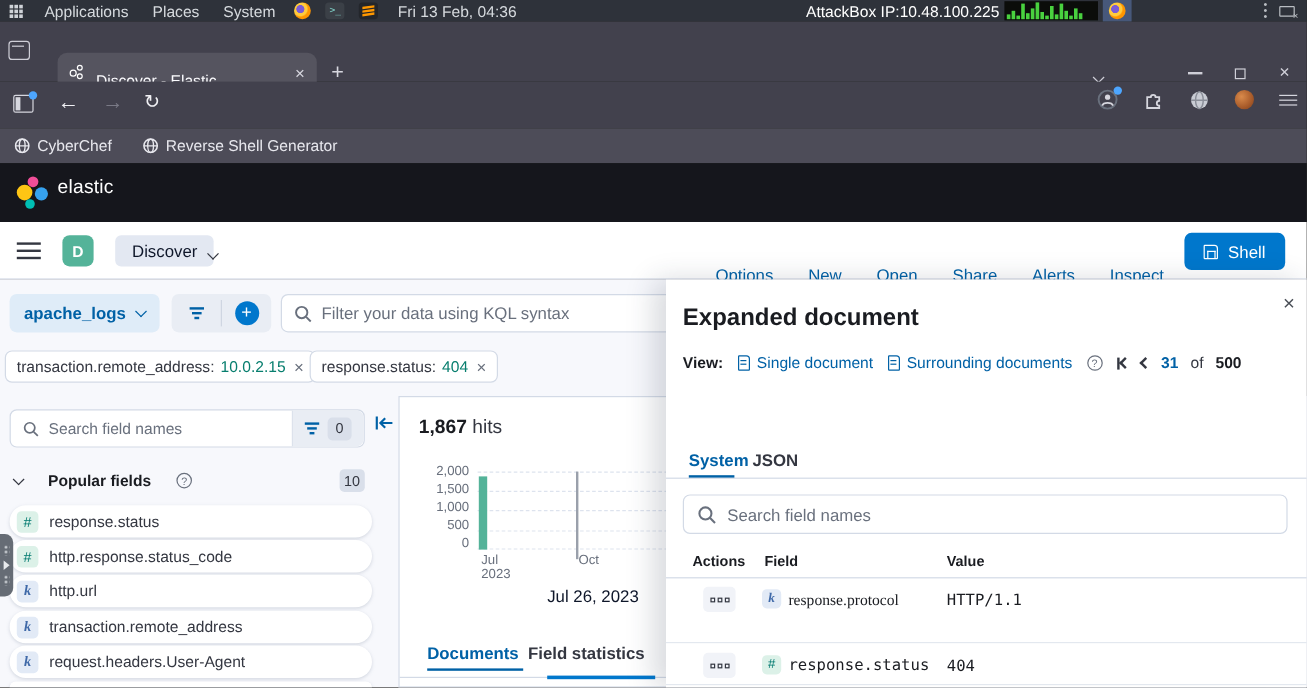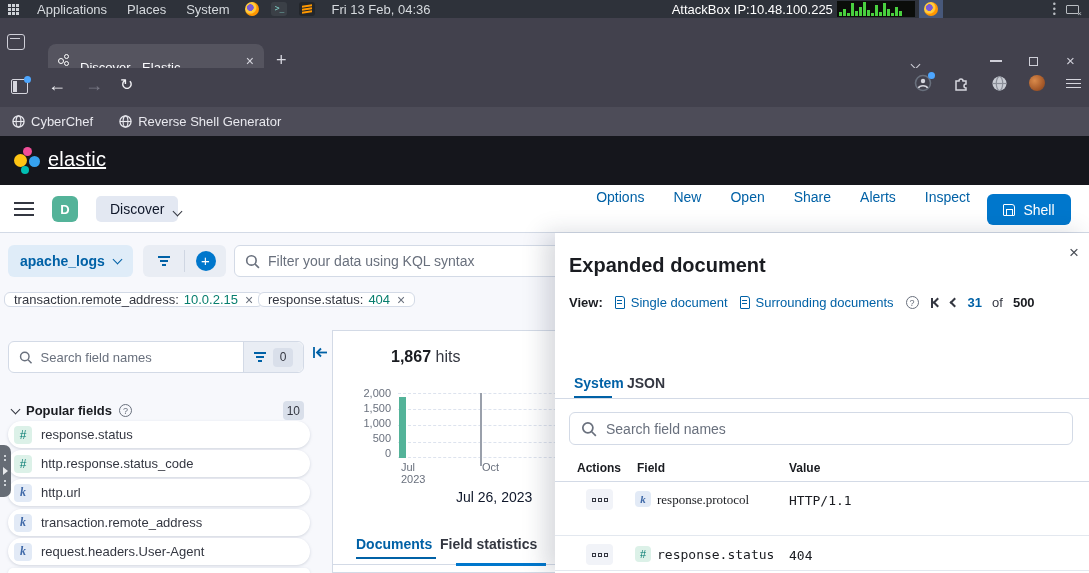--- a/index.html
+++ b/index.html
@@ -60,38 +60,38 @@
   .hamb i { width:15px; height:0; border-top:1.8px solid #d6d6de; }
 
   
   #bookmarks { position:absolute; left:0; top:107px; width:1089px; height:29px; background:#4d4c58; color:#e8e8ee; display:flex; align-items:center; gap:26px; padding-left:12px; font-size:13px; }
   .bm { display:flex; align-items:center; gap:6px; }
 
   
   #eheader { position:absolute; left:0; top:136px; width:1089px; height:49px; background:#15161c; color:#fff; }
   #elogo { position:absolute; left:14px; top:11px; width:27px; height:27px; }
   #elogo i { position:absolute; border-radius:50%; }
-  #ebrand { position:absolute; left:48px; top:12px; font-size:20px; color:#fff; letter-spacing:.2px;text-decoration:underline; }
+  #ebrand { position:absolute; left:48px; top:12px; font-size:16px; color:#fff; letter-spacing:.2px; }
   #esearch { position:absolute; left:345px; top:143px; width:391px; height:33px; border:1px solid #3a3f4c; border-radius:6px; background:#15161c; display:flex; align-items:center; padding:0 12px; gap:8px; }
   #esearch input { flex:1; background:transparent; border:none; outline:none; color:#9aa2b1; font-size:13px; font-family:"Liberation Sans",sans-serif; }
   #esearch input::placeholder { color:#9aa2b1; }
   #esearch .shortcut { color:#9aa2b1; font-size:13px; }
   .eheader-right { position:absolute; right:12px; top:148px; display:flex; align-items:center; gap:22px; }
   .newsbadge { position:relative; }
   .newsbadge b { position:absolute; right:-4px; top:-4px; width:9px; height:9px; border-radius:50%; background:#f04e98; }
   #avatar { width:25px; height:25px; border-radius:50%; background:#6092c0; color:#fff; font-size:13px; display:flex; align-items:center; justify-content:center; }
 
   
   #appbar { position:absolute; left:0; top:185px; width:1089px; height:48px; background:#fff; border-bottom:1px solid #d3dae6; }
   .hamb-dark i { border-top-color:#343741; width:20px; border-top-width:2.4px; }
   .hamb-dark { position:absolute; left:14px; top:17px; gap:4px; display:flex; flex-direction:column; }
   #dbadge { position:absolute; left:52px; top:196px; width:26px; height:26px; background:#54b399; color:#fff; border-radius:6px; font-weight:700; display:flex; align-items:center; justify-content:center; top:11px; }
   #bc-label { position:absolute; left:96px; top:11px; height:26px; background:#e3e8f2; color:#0f172a; border-radius:5px; padding:0 14px; display:flex; align-items:center; font-size:14px; font-weight:500; }
   #bc-chev { position:absolute; left:174px; top:18px; color:#343741; }
-  #topmenu { position:absolute; right:119px; top:4px; height:48px; display:flex; align-items:flex-start; gap:29px;margin-left:16px; }
+  #topmenu { position:absolute; right:119px; top:4px; height:48px; display:flex; align-items:flex-end; gap:29px;margin-left:16px; }
   #topmenu span { color:#0061a6; font-size:14px; }
   #save-btn { position:absolute; right:18px; top:9px; width:84px; height:31px; background:#0077cc; border-radius:6px; color:#fff; font-size:14px; display:flex; align-items:center; justify-content:center; gap:8px; }
   .floppy { width:12px; height:12px; border:1.5px solid #fff; border-radius:1px 3px 1px 1px; position:relative; }
   .floppy:after { content:""; position:absolute; left:2px; bottom:0; width:5px; height:5px; border:1.2px solid #fff; border-bottom:none; }
 
   
   #workspace { position:absolute; left:0; top:233px; width:1089px; height:340px; background:#f7f8fc; }
 
   
   #dataview-btn { position:absolute; left:8px; top:12px; height:32px; background:#dfecf8; border-radius:6px; color:#0061a6; font-weight:600; font-size:14px; display:flex; align-items:center; gap:9px; padding:0 12px; }
@@ -100,47 +100,47 @@
   #filter-group .div { width:1px; background:#cfd6e2; margin:5px 0; }
   .funnel { display:flex; flex-direction:column; gap:2px; align-items:center; }
   .funnel i { height:0; border-top:2px solid #0061a6; display:block; }
   .funnel i:nth-child(1){width:12px;} .funnel i:nth-child(2){width:8px;} .funnel i:nth-child(3){width:4px;}
   .plus-circle { width:20px; height:20px; border-radius:50%; background:#0077cc; color:#fff; font-size:15px; line-height:19px; text-align:center; }
   #kql { position:absolute; left:234px; top:12px; width:600px; height:32px; background:#fff; border:1px solid #d3dae6; border-radius:6px; display:flex; align-items:center; padding:0 10px; gap:8px; }
   #kql input { flex:1; border:none; outline:none; font-size:14px; color:#69707d; font-family:"Liberation Sans",sans-serif; }
   #kql input::placeholder { color:#69707d; }
 
   
-  .fpill { position:absolute; top:59px; height:15px; background:#fff; border:1px solid #d3dae6; border-radius:6px; display:flex; align-items:center; padding:0 9px; gap:5px; font-size:13px; color:#343741; }
+  .fpill { position:absolute; top:59px; height:27px; background:#fff; border:1px solid #d3dae6; border-radius:6px; display:flex; align-items:center; padding:0 9px; gap:5px; font-size:13px; color:#343741; }
   .fpill .val { color:#077e6e; }
   .fpill .x { color:#69707d; font-size:14px; margin-left:2px; }
 
   
   #side-search { position:absolute; left:8px; top:108px; width:296px; height:32px; background:#fff; border:1px solid #d3dae6; border-radius:6px; display:flex; align-items:center; }
   #side-search .in { flex:1; display:flex; align-items:center; gap:8px; padding:0 10px; }
   #side-search input { width:100%; border:none; outline:none; font-size:13px; color:#69707d; font-family:"Liberation Sans",sans-serif; }
   #side-search input::placeholder { color:#69707d; }
   #side-search .seg { width:60px; height:100%; border-left:1px solid #d3dae6; background:#e9edf4; border-radius:0 6px 6px 0; display:flex; align-items:center; justify-content:center; gap:7px; }
   .cnt-badge { min-width:20px; height:19px; background:#d9dfea; border-radius:4px; font-size:12px; color:#343741; display:flex; align-items:center; justify-content:center; padding:0 4px; font-weight:500; }
   #collapse-side { position:absolute; left:312px; top:112px; color:#0061a6; font-size:14px; }
-  #popfields-row { position:absolute; left:12px; top:158px; width:292px; display:flex; align-items:center; gap:7px;margin-top:10px; }
+  #popfields-row { position:absolute; left:12px; top:158px; width:292px; display:flex; align-items:center; gap:21px; }
   #popfields-row .lbl { font-weight:700; color:#1a1c21; font-size:13px; }
   .qmark { width:13px; height:13px; border:1px solid #69707d; border-radius:50%; color:#69707d; font-size:9px; line-height:12px; text-align:center; }
   .field-pill { position:absolute; left:8px; width:302px; height:27px; background:#fff; border-radius:14px; box-shadow:0 1px 3px rgba(140,152,172,.35); display:flex; align-items:center; padding:0 6px; gap:9px; }
   .fbadge { width:18px; height:18px; border-radius:4px; font-size:12px; display:flex; align-items:center; justify-content:center; }
   .fbadge.num { background:#dcf1e8; color:#00796f; }
   .fbadge.kw { background:#e2eaf6; color:#3f69a8; font-style:italic; font-family:"Liberation Serif",serif; font-weight:700; }
   .field-pill .fname { font-size:13px; color:#343741; }
   #drag-handle { position:absolute; left:0; top:212px; width:11px; height:52px; background:#666c75; border-radius:0 7px 7px 0; display:flex; flex-direction:column; align-items:center; justify-content:center; gap:4px; z-index:5; }
   .dots6 { width:5px; height:9px; background:radial-gradient(circle, #cfd3d8 1px, transparent 1.2px); background-size:4px 4px; }
   .tri-r { width:0; height:0; border-left:5px solid #e8eaed; border-top:4px solid transparent; border-bottom:4px solid transparent; }
 
   
   #docs-panel { position:absolute; left:332px; top:97px; width:757px; height:243px; background:#fff; border:1px solid #d3dae6; }
-  #hits { position:absolute; left:16px; top:17px; font-size:16px; color:#343741;margin-left:42px; }
+  #hits { position:absolute; left:16px; top:17px; font-size:16px; color:#343741; }
   #hits b { color:#1a1c21; font-weight:700; }
   .ytick { position:absolute; right:698px; width:44px; text-align:right; font-size:11px; color:#69707d; }
   #plot { position:absolute; left:65px; top:62px; width:440px; height:65px; }
   .gline { position:absolute; left:0; width:100%; border-top:1px dashed #dde3ee; }
   #hbar { position:absolute; left:1px; bottom:0; width:7px; background:#54b399; }
   .vline { position:absolute; top:0; width:1.5px; height:73px; background:#9aa0ab; }
   .xtick { position:absolute; top:130px; font-size:11px; color:#69707d; line-height:12px; }
   #timerange { position:absolute; left:123px; top:158px; font-size:14px; color:#0f172a; }
   .dtab { position:absolute; top:205px; font-size:14px; font-weight:700; }
   .dtab.active { color:#0061a6; }

